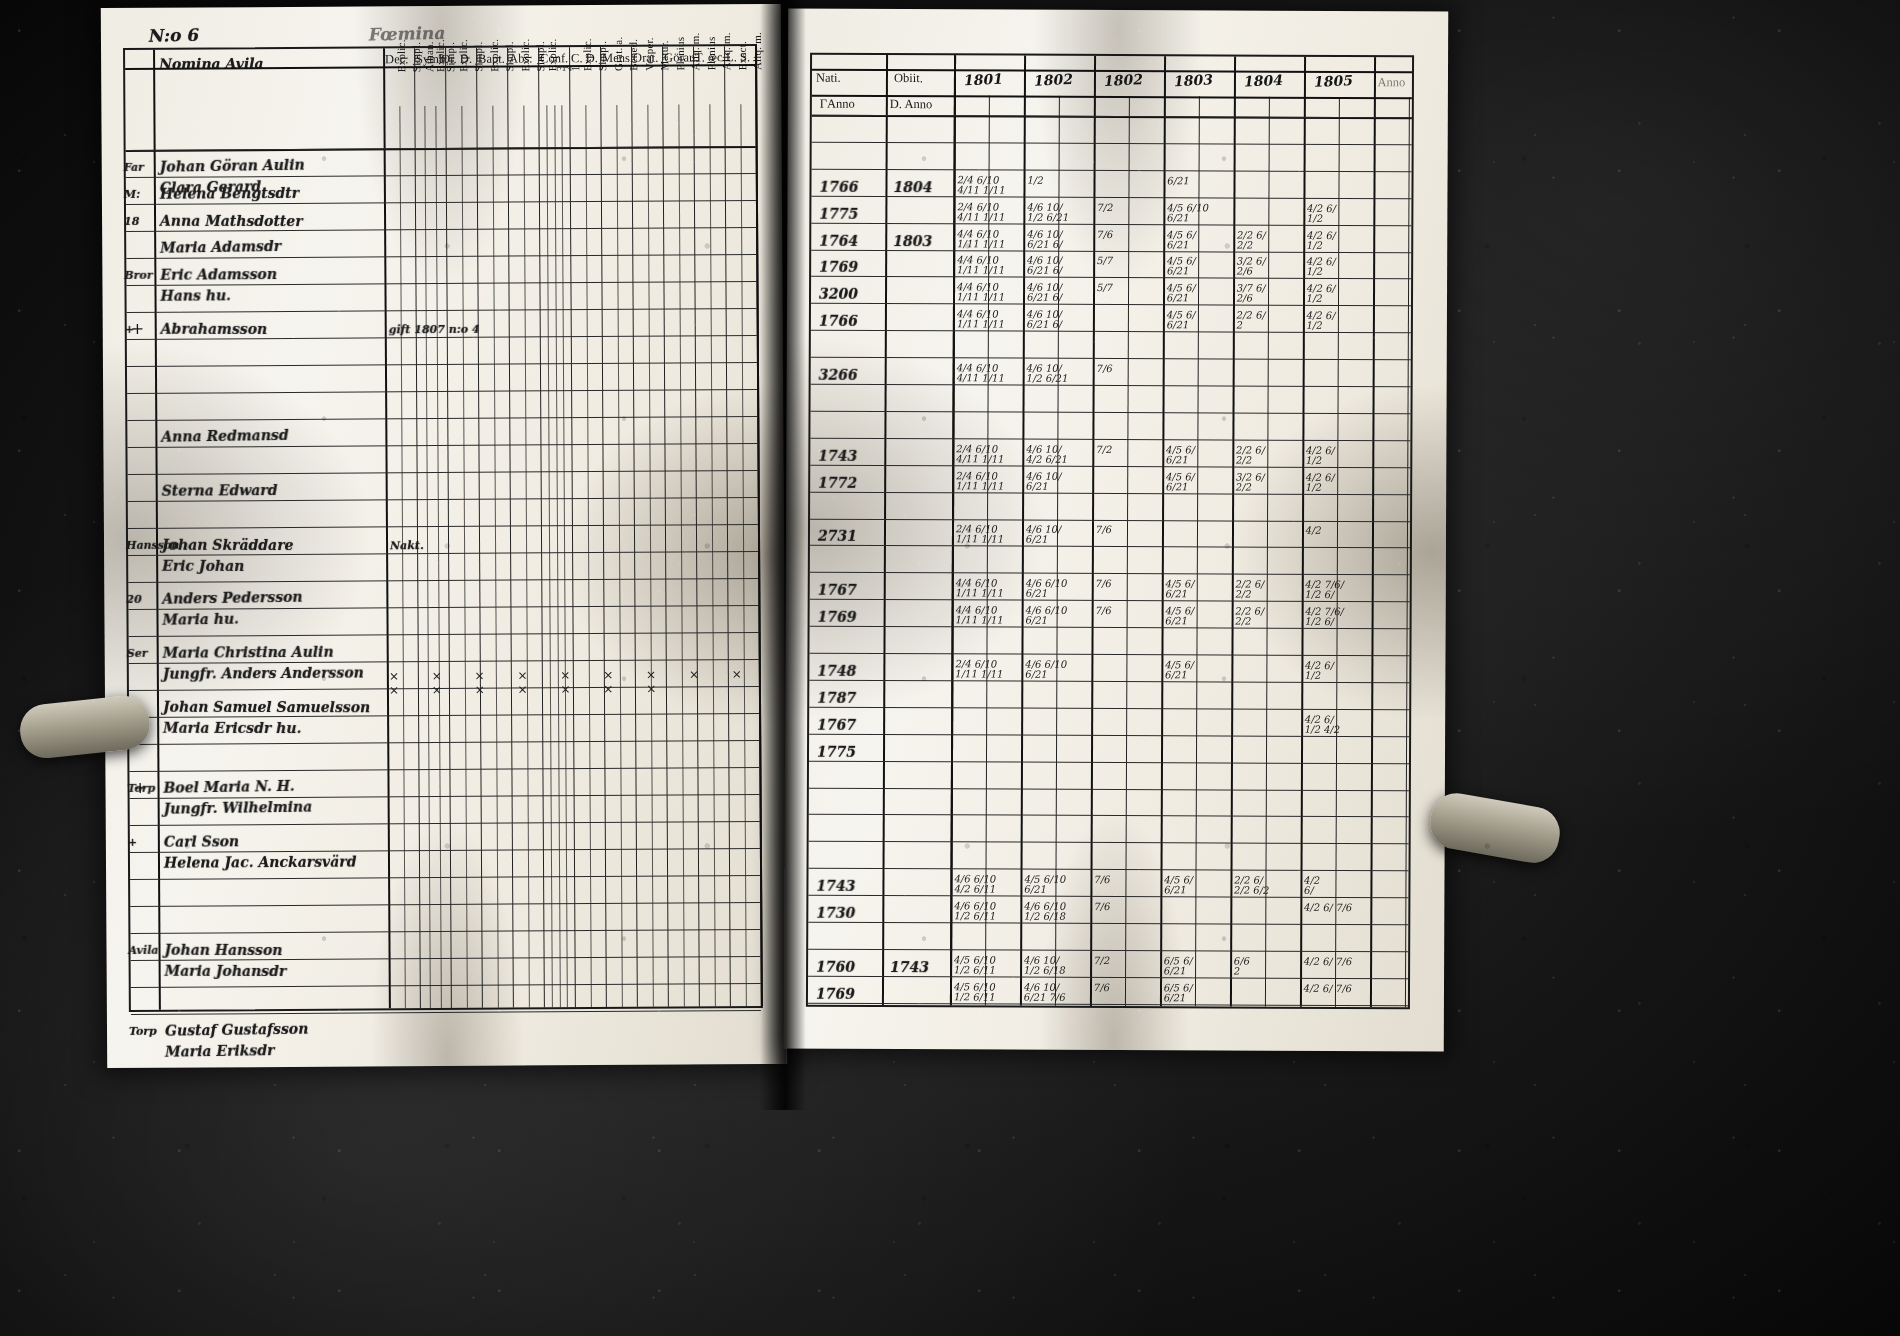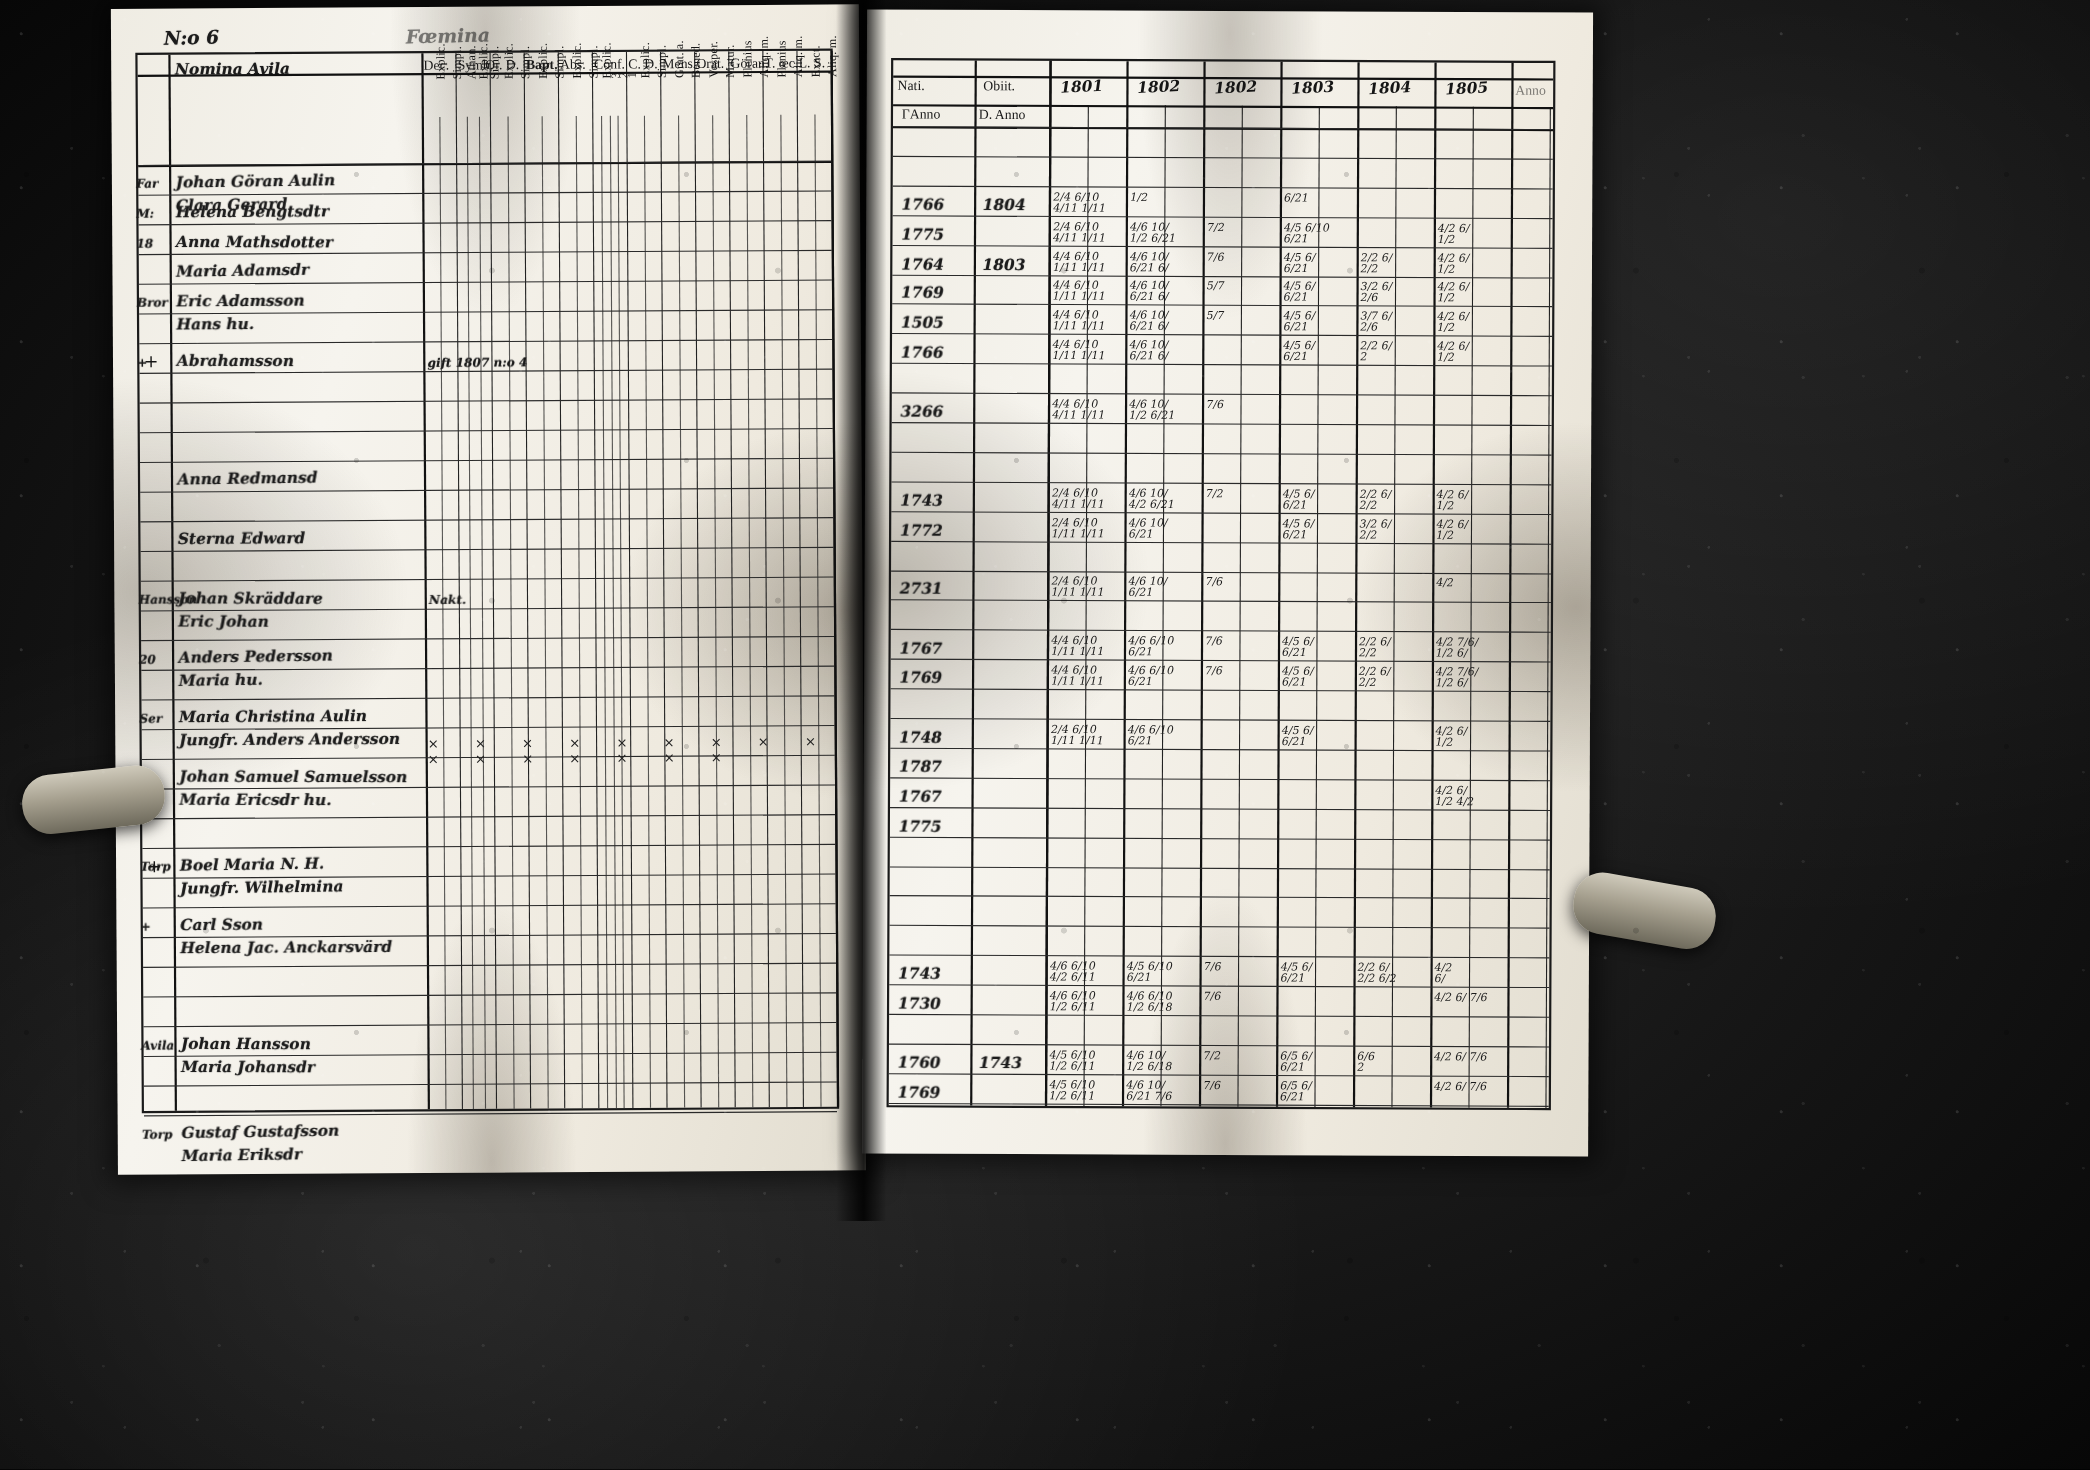--- a/index.html
+++ b/index.html
@@ -156,21 +156,21 @@
       <div class="hdr" style="left: 260px; top: 4px;">Dec.</div>
       <div class="hdr vert" style="left: 269.75px; top: 24px; height: 0px;">Explic.</div>
       <div class="hdr vert" style="left: 285.25px; top: 24px; height: 0px;">Simpl.</div>
       <div class="hdr" style="left: 291px; top: 4px;">Symb.</div>
       <div class="hdr vert" style="left: 298.167px; top: 24px; height: 0px;">Athan.</div>
       <div class="hdr vert" style="left: 308.5px; top: 24px; height: 0px;">Explic.</div>
       <div class="hdr vert" style="left: 318.833px; top: 24px; height: 0px;">Simpl.</div>
       <div class="hdr" style="left: 316px; top: 4px;">Or. D.</div>
       <div class="hdr vert" style="left: 331.75px; top: 24px; height: 0px;">Explic.</div>
       <div class="hdr vert" style="left: 347.25px; top: 24px; height: 0px;">Simpl.</div>
-      <div class="hdr" style="left: 353px; top: 4px; font-weight: bold;">Bapt.</div>
+      <div class="hdr" style="left: 353px; top: 4px;">Bapt.</div>
       <div class="hdr vert" style="left: 362.75px; top: 24px; height: 0px;">Explic.</div>
       <div class="hdr vert" style="left: 378.25px; top: 24px; height: 0px;">Simpl.</div>
       <div class="hdr" style="left: 384px; top: 4px;">Abs.</div>
       <div class="hdr vert" style="left: 393.75px; top: 24px; height: 0px;">Explic.</div>
       <div class="hdr vert" style="left: 409.25px; top: 24px; height: 0px;">Simpl.</div>
       <div class="hdr" style="left: 415px; top: 4px;">Conf.</div>
       <div class="hdr vert" style="left: 420.875px; top: 24px; height: 0px;">Explic.</div>
       <div class="hdr vert" style="left: 428.625px; top: 24px; height: 0px;">3</div>
       <div class="hdr vert" style="left: 436.375px; top: 24px; height: 0px;">2</div>
       <div class="hdr vert" style="left: 444.125px; top: 24px; height: 0px;">1</div>
@@ -375,21 +375,21 @@
 1/11 1/11</div>
       <div class="numcell" style="left: 215.924px; top: 200.4px; width: 63.9237px;">4/6 10/
 6/21 6/</div>
       <div class="numcell" style="left: 285.847px; top: 200.4px; width: 63.9237px;">5/7</div>
       <div class="numcell" style="left: 355.771px; top: 200.4px; width: 63.9237px;">4/5 6/
 6/21</div>
       <div class="numcell" style="left: 425.695px; top: 200.4px; width: 63.9237px;">3/2 6/
 2/6</div>
       <div class="numcell" style="left: 495.618px; top: 200.4px; width: 63.9237px;">4/2 6/
 1/2</div>
-      <div class="hand md blur" style="left: 8px; top: 231.3px;">1505</div>
+      <div class="hand md blur" style="left: 8px; top: 231.3px;">3200</div>
       <div class="numcell" style="left: 146px; top: 227.3px; width: 63.9237px;">4/4 6/10
 1/11 1/11</div>
       <div class="numcell" style="left: 215.924px; top: 227.3px; width: 63.9237px;">4/6 10/
 6/21 6/</div>
       <div class="numcell" style="left: 285.847px; top: 227.3px; width: 63.9237px;">5/7</div>
       <div class="numcell" style="left: 355.771px; top: 227.3px; width: 63.9237px;">4/5 6/
 6/21</div>
       <div class="numcell" style="left: 425.695px; top: 227.3px; width: 63.9237px;">3/7 6/
 2/6</div>
       <div class="numcell" style="left: 495.618px; top: 227.3px; width: 63.9237px;">4/2 6/

